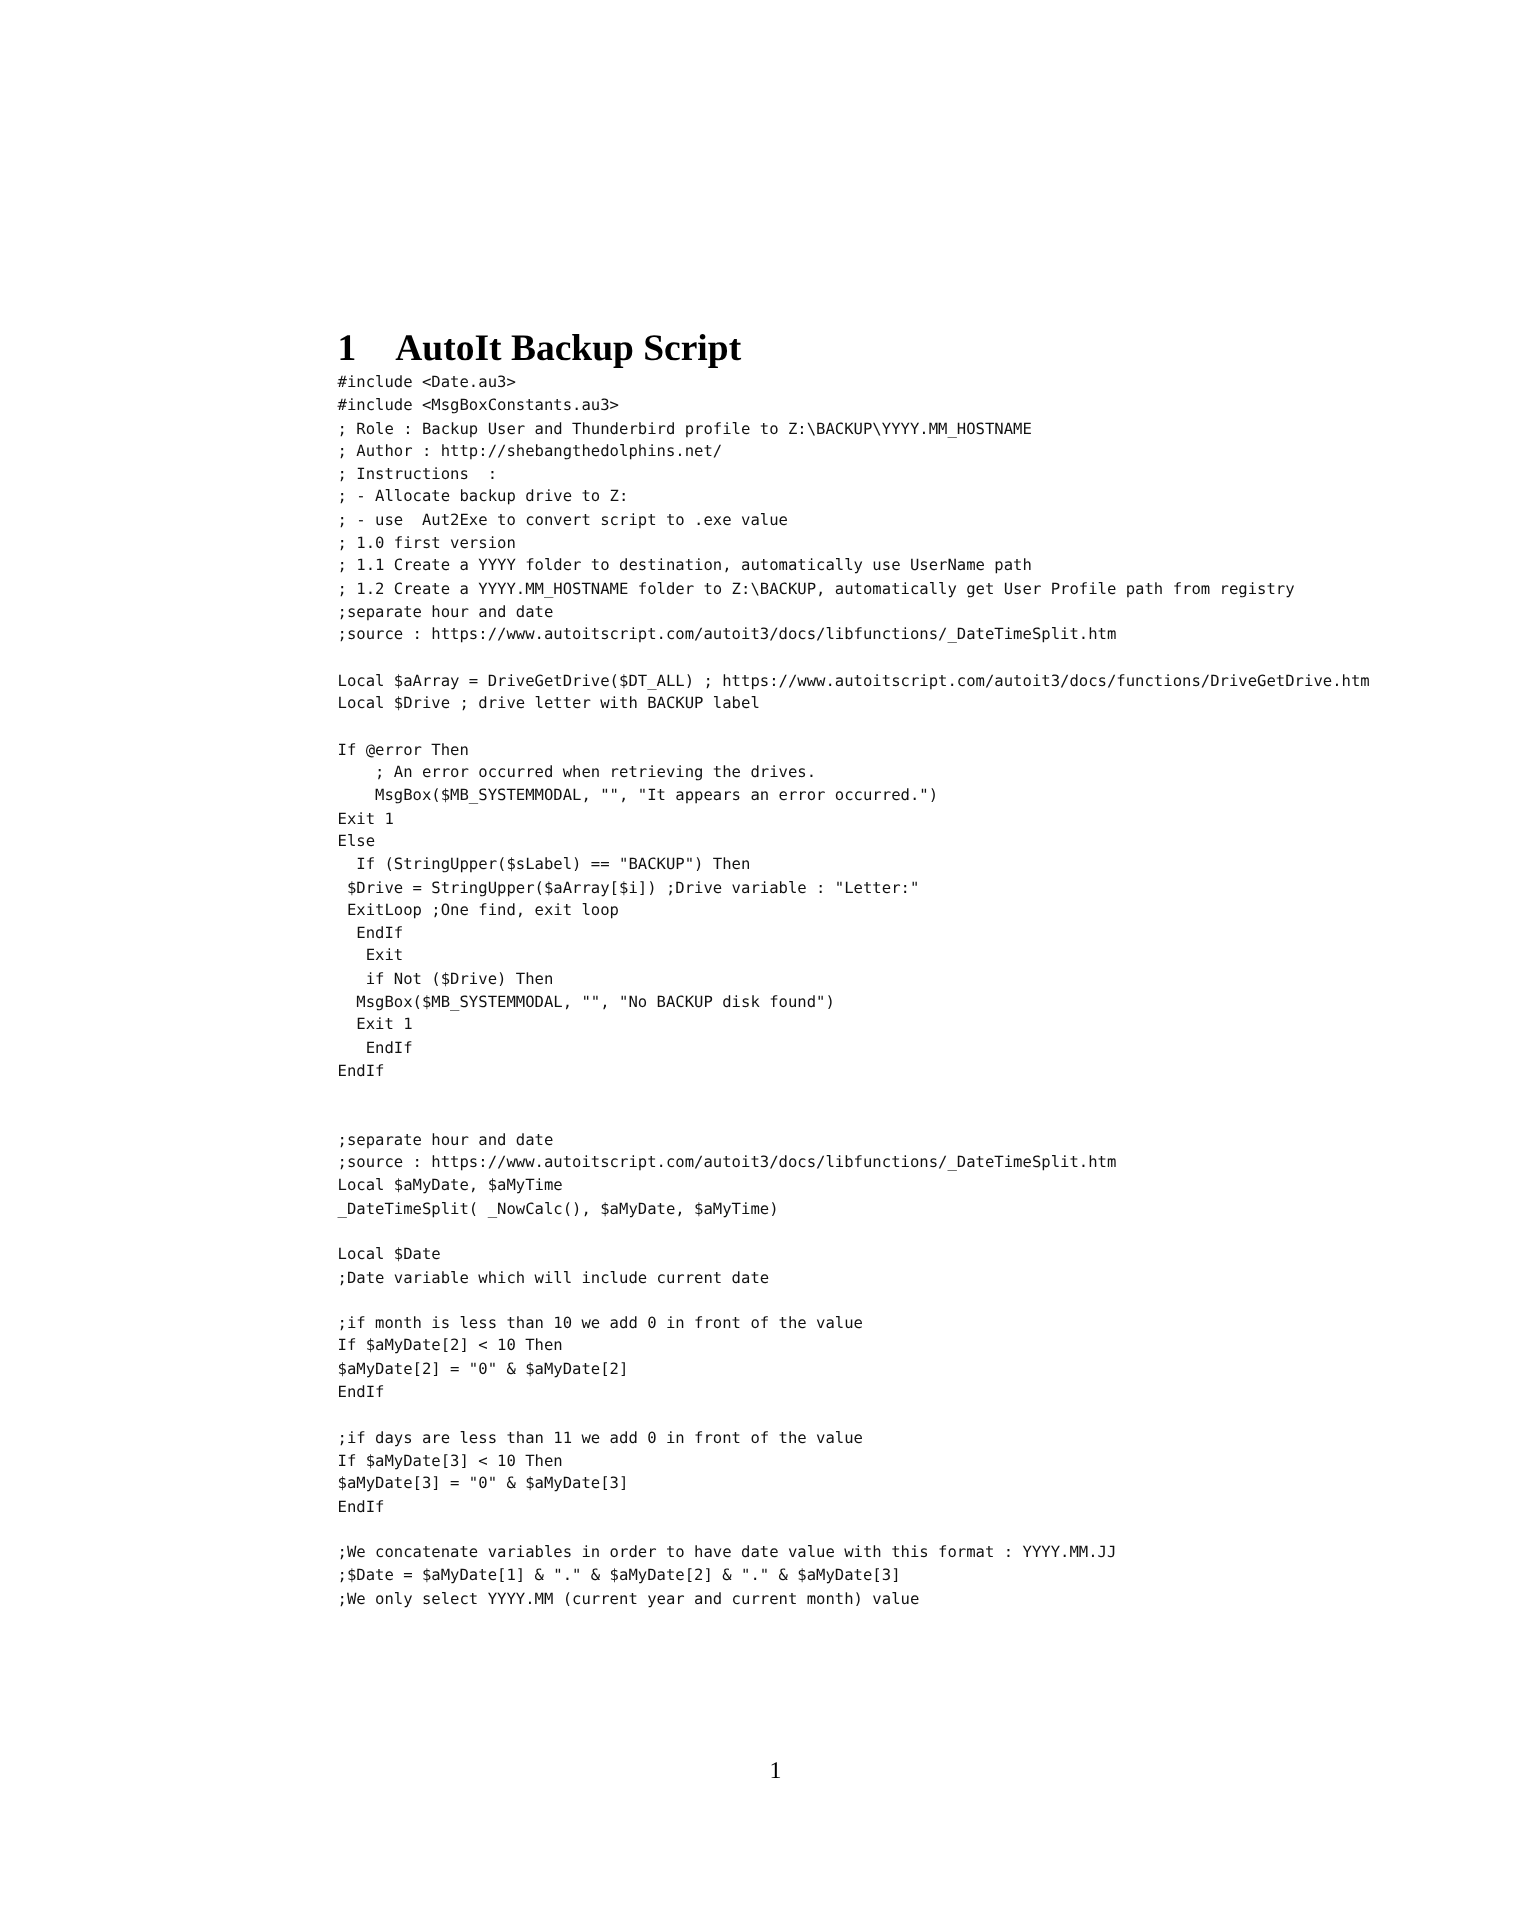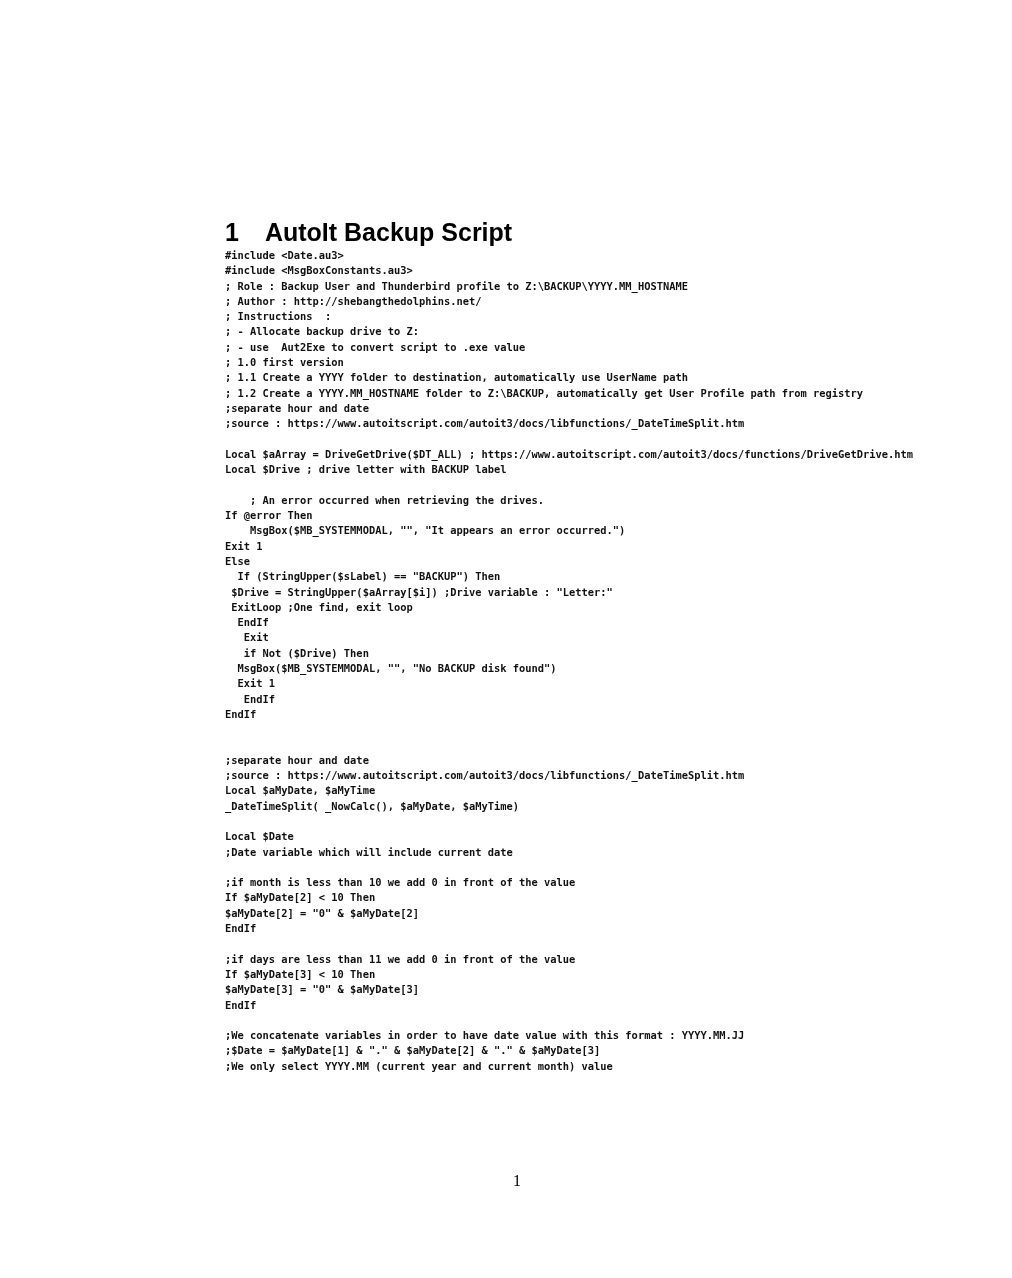--- a/index.html
+++ b/index.html
@@ -12,21 +12,21 @@
     width: 1012px;
     height: 1278px;
     background: #ffffff;
     overflow: hidden;
     color: #000000;
   }
   .section-heading {
     position: absolute;
     left: 225px;
     top: 202px;
-    font-family: Liberation Sans, sans-serif;
+    font-family: Liberation Serif, serif;
     font-weight: bold;
     font-size: 25px;
     line-height: 1.1;
     color: #000000;
     white-space: nowrap;
   }
   .section-number {
     display: inline-block;
     margin-right: 26px;
   }
@@ -37,21 +37,20 @@
     width: 760px;
     font-family: "DejaVu Sans Mono", "Liberation Mono", monospace;
     font-size: 10.4px;
     line-height: 15.3px;
     color: #111111;
   }
   .code-line {
     white-space: pre;
     height: 15.3px;
     overflow: visible;
-    font-weight: bold;
   }
   .page-number {
     position: absolute;
     left: 225px;
     top: 1172px;
     width: 584px;
     text-align: center;
     font-family: "Liberation Serif", "DejaVu Serif", serif;
     font-size: 16px;
     color: #000000;
@@ -76,22 +75,22 @@
       <div class="code-line">; - use  Aut2Exe to convert script to .exe value</div>
       <div class="code-line">; 1.0 first version</div>
       <div class="code-line">; 1.1 Create a YYYY folder to destination, automatically use UserName path</div>
       <div class="code-line">; 1.2 Create a YYYY.MM_HOSTNAME folder to Z:\BACKUP, automatically get User Profile path from registry</div>
       <div class="code-line">;separate hour and date</div>
       <div class="code-line">;source : https://www.autoitscript.com/autoit3/docs/libfunctions/_DateTimeSplit.htm</div>
       <div class="code-line"></div>
       <div class="code-line">Local $aArray = DriveGetDrive($DT_ALL) ; https://www.autoitscript.com/autoit3/docs/functions/DriveGetDrive.htm</div>
       <div class="code-line">Local $Drive ; drive letter with BACKUP label</div>
       <div class="code-line"></div>
+      <div class="code-line">If @error Then</div>
       <div class="code-line">    ; An error occurred when retrieving the drives.</div>
-      <div class="code-line">If @error Then</div>
       <div class="code-line">    MsgBox($MB_SYSTEMMODAL, "", "It appears an error occurred.")</div>
       <div class="code-line">Exit 1</div>
       <div class="code-line">Else</div>
       <div class="code-line">  If (StringUpper($sLabel) == "BACKUP") Then</div>
       <div class="code-line"> $Drive = StringUpper($aArray[$i]) ;Drive variable : "Letter:"</div>
       <div class="code-line"> ExitLoop ;One find, exit loop</div>
       <div class="code-line">  EndIf</div>
       <div class="code-line">   Exit</div>
       <div class="code-line">   if Not ($Drive) Then</div>
       <div class="code-line">  MsgBox($MB_SYSTEMMODAL, "", "No BACKUP disk found")</div>

